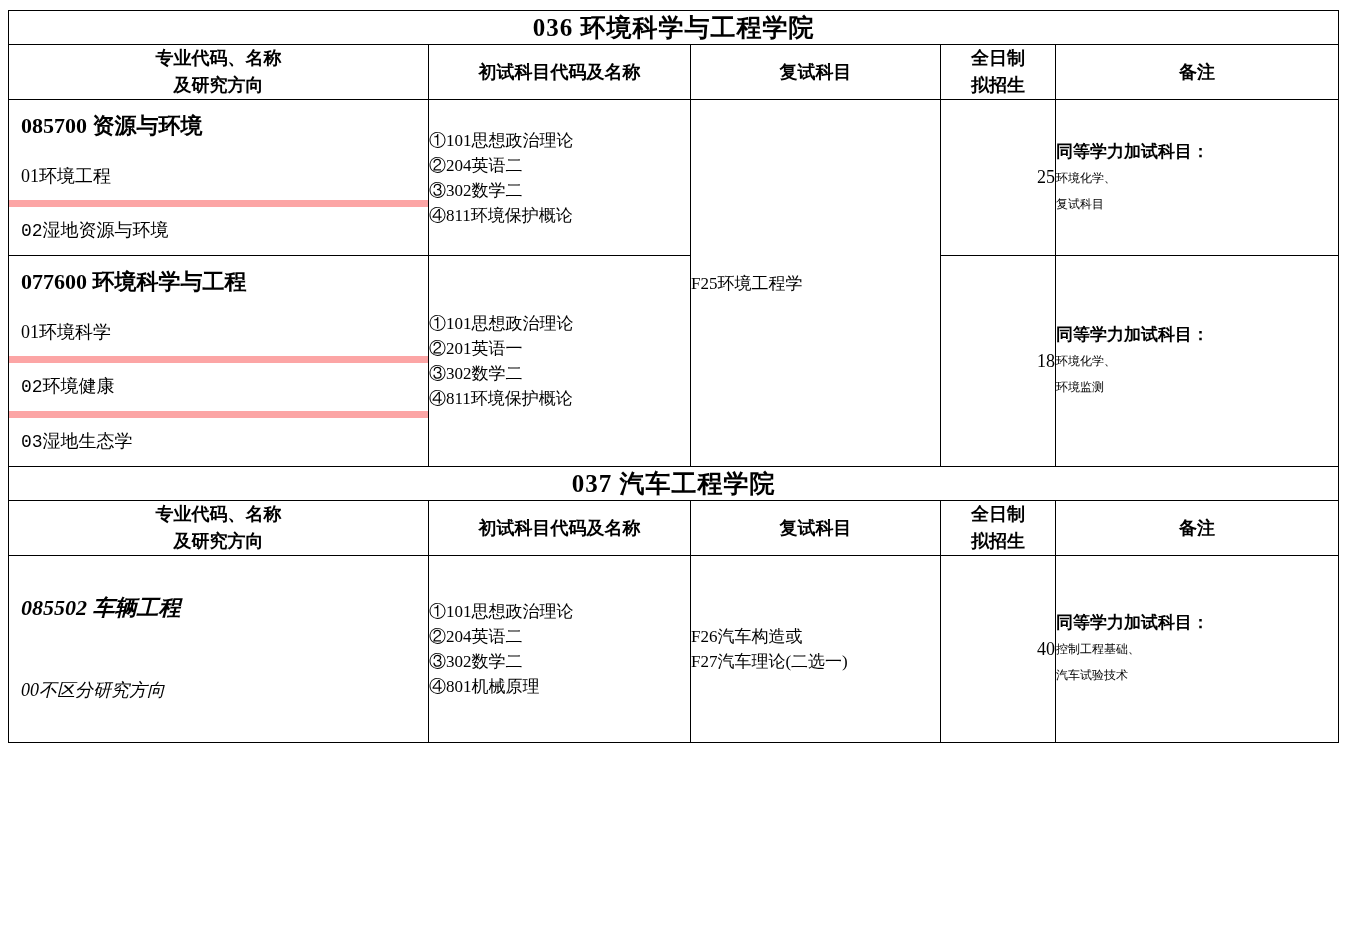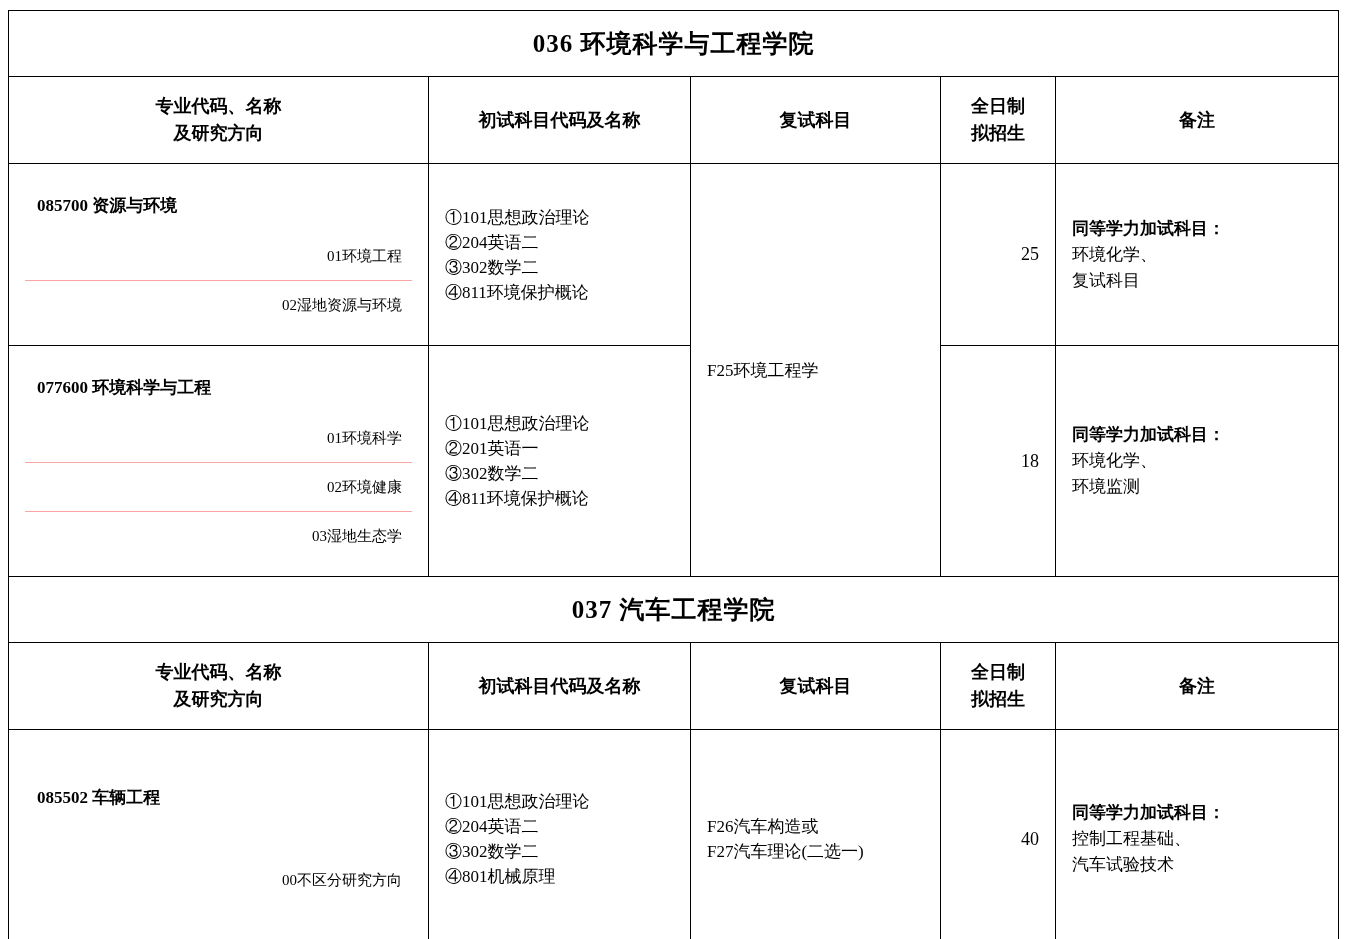--- a/index.html
+++ b/index.html
@@ -23,21 +23,21 @@
   }
   table.doc {
     border-collapse: collapse;
     width: 1330px;
     table-layout: fixed;
     margin: 0 auto;
   }
   table.doc td {
     border: 1px solid #000000;
     vertical-align: middle;
-    padding: 16px;
+    padding: 0;
     margin-top: 32px;
   }
   
   col.c1 { width: 420px; }
   col.c2 { width: 262px; }
   col.c3 { width: 250px; }
   col.c4 { width: 115px; }
   col.c5 { width: 283px; }
 
   .section-title {
@@ -59,47 +59,47 @@
     font-size: 17px;
     line-height: 25px;
     padding: 10px 10px;
   }
   .note-title {
     font-weight: bold;
     font-size: 17px;
     line-height: 26px;
   }
   .note-body {
-    font-size: 17px;
+    font-size: 12px;
     line-height: 26px;
   }
   .subject-list div {
     white-space: nowrap;
   }
   .num {
     text-align: right;
     font-size: 18px;
   }
   .vmid { vertical-align: middle; }
   .stack-cell {
     padding: 0;
   }
   .stack-cell .sub {
     padding: 12px 10px 12px 12px;
-    font-size: 15px;
+    font-size: 18px;
     line-height: 24px;
-    text-align: right;
   }
   .stack-cell .sub + .sub {
-    border-top: 1px solid #fca5a5;
+    border-top: 7px solid #fca5a5;
+    font-family: Liberation Mono, monospace;
   }
   .stack-cell .head {
     padding: 14px 10px 14px 12px;
     font-weight: bold;
-    font-size: 17px;
+    font-size: 22px;
     line-height: 24px;
   }
 </style>
 </head>
 <body>
 
 <div class="page">
 
   <table class="doc">
     <colgroup>
@@ -183,21 +183,21 @@
         <td class="hdr">初试科目代码及名称</td>
         <td class="hdr">复试科目</td>
         <td class="hdr">
           <div>全日制</div>
           <div>拟招生</div>
         </td>
         <td class="hdr">备注</td>
       </tr>
 
       <tr>
-        <td class="stack-cell" style="height:170px;">
+        <td class="stack-cell" style="height:170px;font-style:italic;">
           <div class="head" style="padding-top:40px;padding-bottom:46px;">085502 车辆工程</div>
           <div class="sub" style="border-top:none;padding-bottom:40px;">00不区分研究方向</div>
         </td>
         <td class="cell subject-list vmid">
           <div>①101思想政治理论</div>
           <div>②204英语二</div>
           <div>③302数学二</div>
           <div>④801机械原理</div>
         </td>
         <td class="cell vmid">

